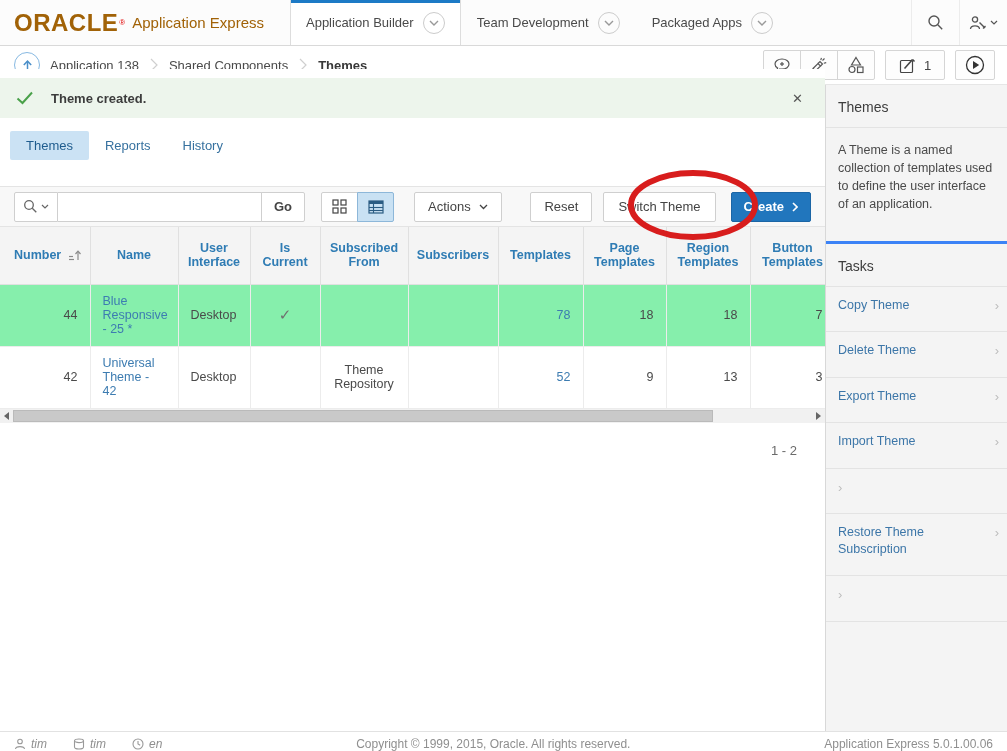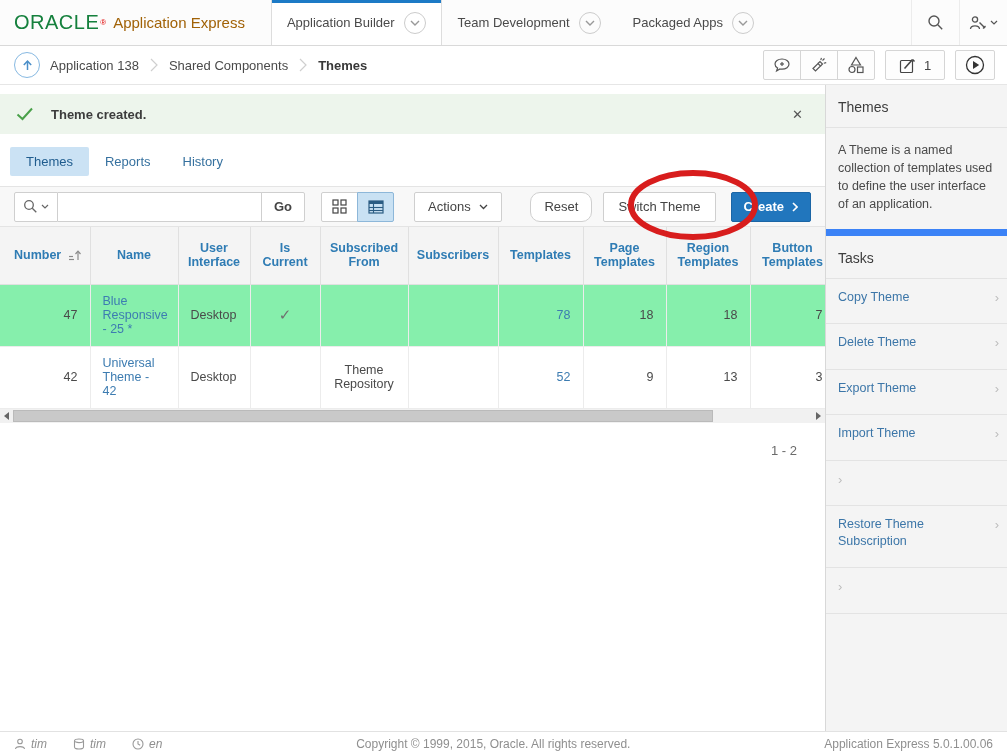--- a/index.html
+++ b/index.html
@@ -7,21 +7,21 @@
   body {
     position:relative; overflow:hidden; background:#fff;
     font-family:"Liberation Sans", sans-serif; color:#4a4a4a;
   }
   svg { display:block; }
 
   
   .app-header{position:absolute;top:0;left:0;width:1007px;height:46px;background:#fcfcfc;
     border-bottom:1px solid #d9d9d9;display:flex;align-items:stretch;}
   .logo{display:flex;align-items:center;padding:0 16px 0 14px;}
-  .brand{color:#15803d;font-weight:normal;font-size:20px;letter-spacing:.5px;}
+  .brand{color:#a16207;font-weight:bold;font-size:24px;letter-spacing:.5px;}
   .brand-mark{color:#e00000;font-size:8px;vertical-align:top;line-height:10px;margin-left:1px;}
   .product{font-size:15px;color:#a16207;margin-left:7px;white-space:nowrap;}
   .nav-tabs{display:flex;margin-left:10px;}
   .nav-tab{display:flex;align-items:center;gap:9px;padding:0 15px;font-size:13px;color:#4a4a4a;
     border-left:1px solid transparent;border-right:1px solid transparent;cursor:pointer;white-space:nowrap;}
   .nav-tab.active{background:#fff;border-color:#ddd;box-shadow:inset 0 3px 0 #1d7ac6;}
   .circle-chev{width:22px;height:22px;border:1px solid #ccc;border-radius:50%;
     display:flex;align-items:center;justify-content:center;color:#999;flex:none;}
   .header-icons{margin-left:auto;display:flex;}
   .hicon{width:48px;display:flex;align-items:center;justify-content:center;gap:3px;
@@ -40,45 +40,45 @@
     justify-content:center;color:#555;cursor:pointer;}
   .cgroup{display:flex;margin-right:10px;}
   .cgroup .cbtn{width:38px;}
   .cgroup .cbtn+.cbtn{margin-left:-1px;}
   .cgroup .cbtn:first-child{border-radius:2px 0 0 2px;}
   .cgroup .cbtn:last-child{border-radius:0 2px 2px 0;}
   .edit-btn{width:60px;gap:8px;font-size:13px;color:#444;border-radius:2px;margin-right:10px;}
   .run-btn{width:40px;border-radius:2px;}
 
   
-  .main{position:absolute;top:85px;left:0;width:825px;height:646px;background:#fff;overflow:hidden;}
+  .main{position:absolute;top:69px;left:0;width:825px;height:646px;background:#fff;overflow:hidden;}
   .banner{margin-top:9px;height:40px;background:#edf5ec;display:flex;align-items:center;padding:0 16px;}
   .banner-check{color:#4aa14a;font-size:17px;font-weight:bold;}
   .banner-msg{margin-left:17px;font-size:13px;font-weight:bold;color:#3c3c3c;}
   .banner-close{margin-left:auto;color:#555;font-size:13px;cursor:pointer;padding:2px 6px;}
 
   .page-tabs{display:flex;align-items:center;margin:13px 0 0 10px;}
   .ptab{font-size:13px;color:#36719f;padding:7px 16px;cursor:pointer;}
   .ptab.active{background:#cbe2f4;color:#1f5c8e;border-radius:2px;}
 
-  .toolbar{margin-top:10px;height:41px;background:#f8f8f8;border-top:1px solid #e4e4e4;
+  .toolbar{margin-top:26px;height:41px;background:#f8f8f8;border-top:1px solid #e4e4e4;
     border-bottom:1px solid #e4e4e4;display:flex;align-items:center;padding:0 14px;}
   .sbtn{height:30px;background:#fff;border:1px solid #cfcfcf;display:flex;align-items:center;
     justify-content:center;color:#444;cursor:pointer;font-size:13px;}
   .search-btn{width:44px;border-radius:2px 0 0 2px;gap:3px;color:#666;}
   .search-input{width:204px;height:30px;border:1px solid #cfcfcf;border-left:none;padding:0 8px;
     font-size:13px;outline:none;font-family:inherit;background:#fff;}
   .go-btn{width:44px;font-weight:bold;border-radius:0 2px 2px 0;margin-left:-1px;}
   .view-group{display:flex;margin-left:16px;}
   .view-btn{width:37px;border-radius:2px 0 0 2px;color:#444;}
   .view-btn+.view-btn{margin-left:-1px;border-radius:0 2px 2px 0;}
   .view-btn.active{background:#c9e1f3;border-color:#8db7d9;color:#2b5c83;}
   .actions-btn{margin-left:20px;padding:0 13px;border-radius:2px;gap:8px;}
   .toolbar-spacer{flex:1;}
-  .reset-btn{padding:0 13px;border-radius:10px;}
+  .reset-btn{padding:0 13px;border-radius:2px;}
   .switch-btn{padding:0 14px;border-radius:2px;margin-left:11px;}
   .create-btn{margin-left:15px;padding:0 12px;border-radius:2px;background:#2176bd;
     border-color:#1b65a5;color:#fff;font-weight:bold;gap:8px;}
 
   .grid-wrap{width:825px;overflow:hidden;}
   table.grid{width:835px;border-collapse:collapse;table-layout:fixed;}
   table.grid th{background:#f4f4f4;color:#2f7cb4;font-size:12.5px;font-weight:bold;text-align:center;
     height:57px;border:solid #e0e0e0;border-width:0 1px 1px 0;padding:4px 8px;cursor:pointer;}
   table.grid td{height:62px;font-size:12.5px;color:#4a4a4a;border:solid #ececec;
     border-width:0 1px 1px 0;padding:4px 12px;vertical-align:middle;background:#fff;}
@@ -94,21 +94,21 @@
   .harrow{position:absolute;top:0;width:13px;height:14px;display:flex;align-items:center;
     justify-content:center;color:#555;cursor:pointer;}
   .harrow.left{left:0;} .harrow.right{right:0;}
 
   .pagination{width:825px;padding:20px 28px 0 0;text-align:right;font-size:13px;color:#6b6b6b;}
 
   
   .sidebar{position:absolute;top:85px;left:825px;width:182px;height:646px;background:#f4f4f4;
     border-left:1px solid #d8d8d8;font-size:12.5px;}
   .sb-title{padding:14px 12px 12px;font-size:14px;color:#3d3d3d;border-bottom:1px solid #e3e3e3;}
-  .sb-desc{padding:13px 12px 15px;color:#4a4a4a;line-height:1.45;border-bottom:7px solid #3b82f6;}
+  .sb-desc{padding:13px 12px 27px;color:#4a4a4a;line-height:1.45;border-bottom:3px solid #3b82f6;}
   .sb-task{padding:10px 8px 17px 12px;color:#3c76a8;border-bottom:1px solid #e3e3e3;cursor:pointer;
     line-height:1.35;display:flex;justify-content:space-between;gap:6px;}
   .sb-chev{color:#bdbdbd;font-size:13px;flex:none;}
 
   
   .footer{position:absolute;top:731px;left:0;width:1007px;height:20px;background:#fff;
     border-top:1px solid #e2e2e2;display:flex;align-items:flex-start;padding:5px 14px 0;
     font-size:12px;color:#8f8f8f;gap:26px;}
   .f-item{display:flex;align-items:center;gap:5px;white-space:nowrap;font-style:italic;}
   .f-center{flex:1;text-align:center;white-space:nowrap;}
@@ -371,21 +371,21 @@
           <th>Subscribed From</th>
           <th>Subscribers</th>
           <th>Templates</th>
           <th>Page Templates</th>
           <th>Region Templates</th>
           <th>Button Templates</th>
         </tr>
       </thead>
       <tbody>
         <tr class="row-odd">
-          <td class="ta-r">47</td>
+          <td class="ta-r">44</td>
           <td class="ta-l"><a class="tlink">Blue Responsive - 25 *</a></td>
           <td class="ta-l">Desktop</td>
           <td class="ta-c"><span class="check">✓</span></td>
           <td class="ta-c"></td>
           <td class="ta-c"></td>
           <td class="ta-r"><a class="tlink">78</a></td>
           <td class="ta-r">18</td>
           <td class="ta-r">18</td>
           <td class="ta-r">7</td>
         </tr>

